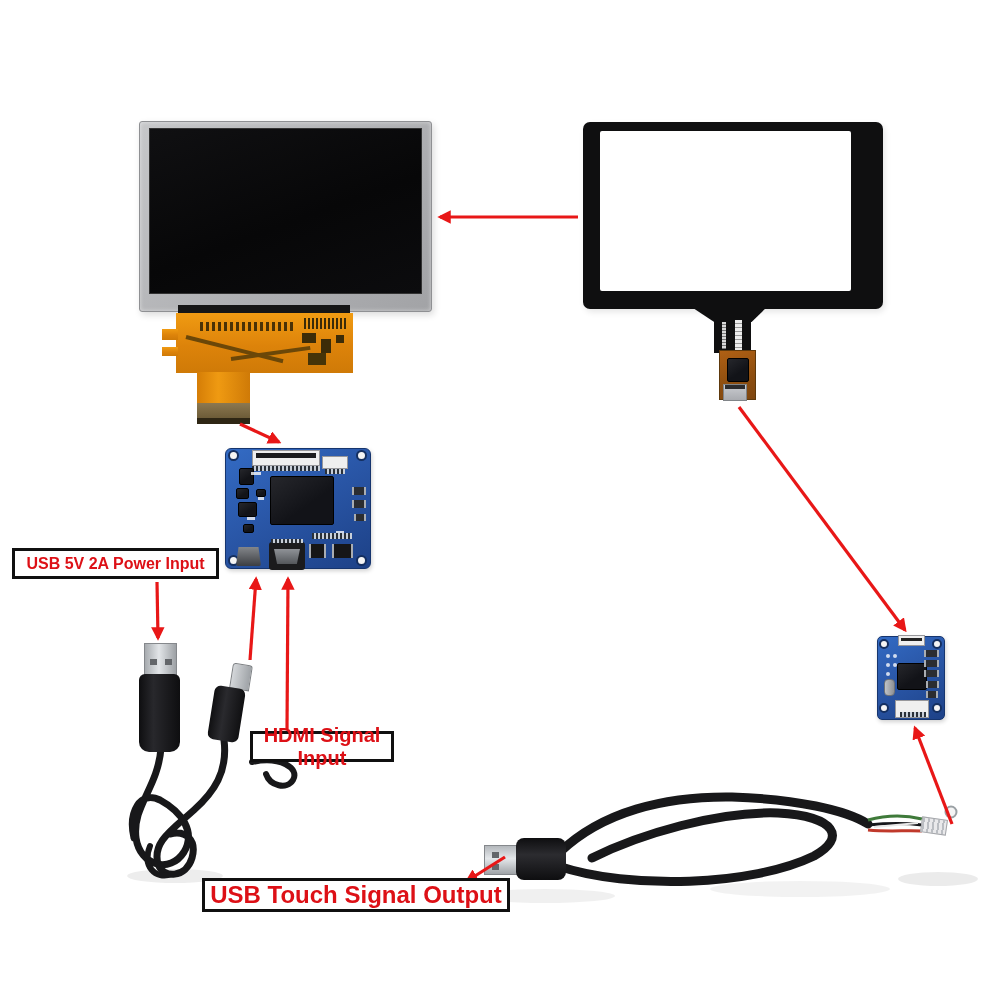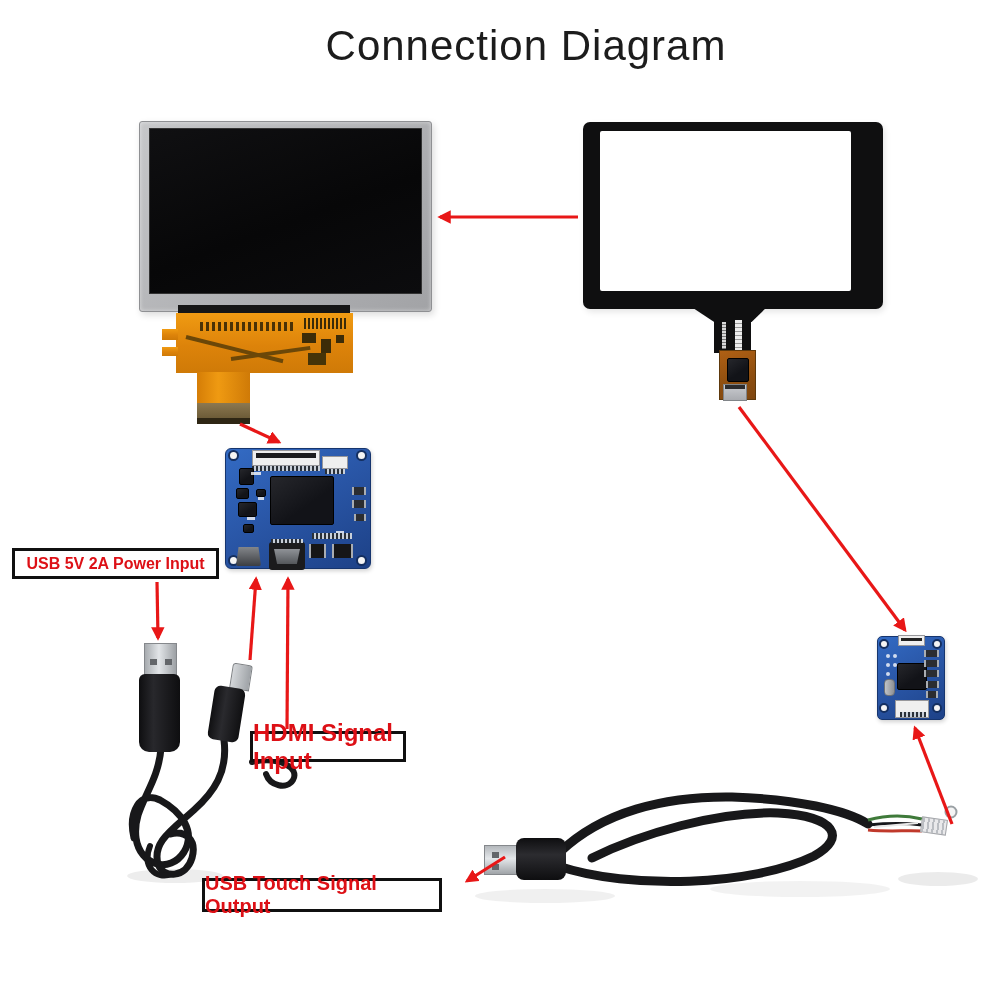--- a/index.html
+++ b/index.html
@@ -43,21 +43,20 @@
   .cable{stroke:var(--cable-black,#18181a);fill:none;stroke-linecap:round;}
   .arrow{stroke:var(--arrow-red,#e81717);stroke-width:3.2;fill:none;}
   .arrow-head{fill:var(--arrow-red,#e81717);}
   .metal{background:linear-gradient(90deg,#a7abaf,#e2e5e8 45%,#9da1a5);border:1px solid #85888c;box-sizing:border-box;}
 </style>
 </head>
 <body>
 
 <div id="canvas">
 
-  <div class="title">Connection Diagram</div>
 
   <svg class="layer" width="1000" height="1000">
     <g>
       <ellipse cx="175" cy="876" rx="48" ry="7" fill="#000" opacity="0.07"></ellipse>
       <ellipse cx="545" cy="896" rx="70" ry="7" fill="#000" opacity="0.06"></ellipse>
       <ellipse cx="800" cy="889" rx="90" ry="8" fill="#000" opacity="0.05"></ellipse>
       <ellipse cx="938" cy="879" rx="40" ry="7" fill="#000" opacity="0.08"></ellipse>
     </g>
     <g>
       <path class="cable" stroke-width="7" d="M 161 748 C 158 788 132 806 136 838 C 140 866 170 874 184 852 C 196 832 182 812 160 800 C 140 790 128 812 134 838"></path>
@@ -199,20 +198,20 @@
       <path class="arrow" marker-end="url(#ah)" d="M 157 582 L 158 638"></path>
       <path class="arrow" marker-end="url(#ah)" d="M 739 407 L 905 630"></path>
       <path class="arrow" marker-end="url(#ah)" d="M 952 824 L 915 728"></path>
       <path class="arrow" marker-end="url(#ah)" d="M 505 857 L 467 881"></path>
     </g>
   </svg>
 
   <div class="lbl" style="left:12px;top:548px;width:207px;height:31px;font-size:16px;">
     <span>USB 5V 2A Power Input</span>
   </div>
-  <div class="lbl" style="left:250px;top:731px;width:156px;height:31px;font-size:24px;">
+  <div class="lbl" style="left:250px;top:731px;width:144px;height:31px;font-size:20px;text-align:center;">
     <span>HDMI Signal Input</span>
   </div>
-  <div class="lbl" style="left:202px;top:878px;width:240px;height:34px;font-size:20px;">
+  <div class="lbl" style="left:202px;top:878px;width:308px;height:34px;font-size:24px;">
     <span>USB Touch Signal Output</span>
   </div>
 
 </div>
 
 </body></html>

